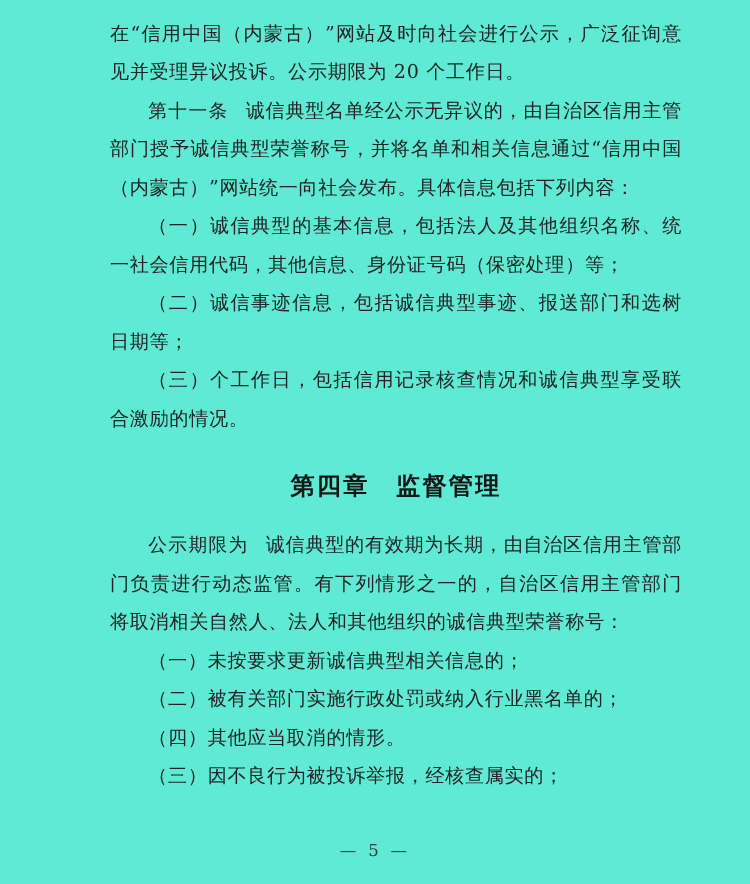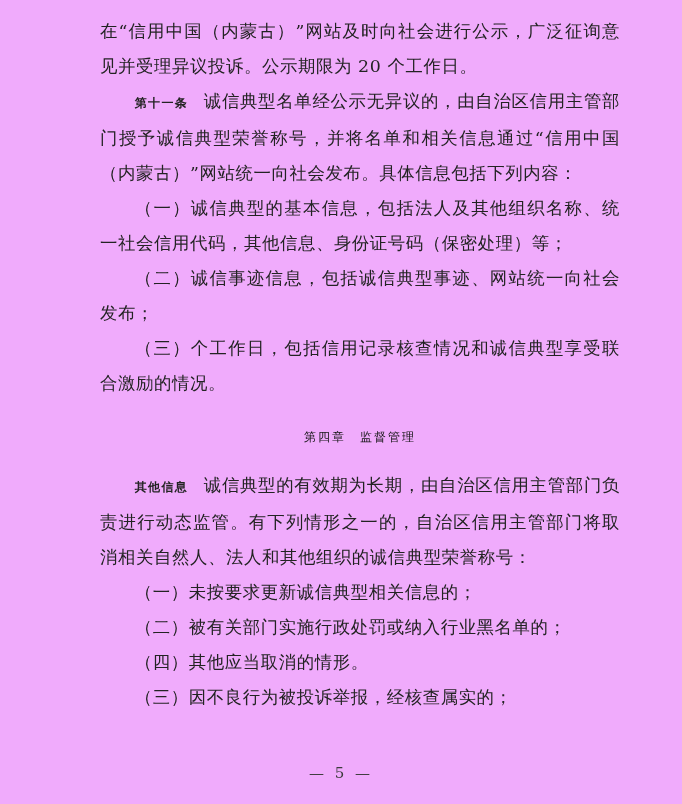--- a/index.html
+++ b/index.html
@@ -11,21 +11,21 @@
     height: 804px;
     background: #ffffff;
     font-family: "DejaVu Serif", "Liberation Serif", serif;
     color: #1b1b1b;
     overflow: hidden;
   }
   .page {
     position: relative;
     width: 682px;
     height: 804px;
-    background: #f0abfc;
+    background: #5eead4;
     padding: 0;
     box-sizing: border-box;
   }
   .page-inner {
     padding: 14px 62px 0 100px;
     box-sizing: border-box;
   }
   .para {
     font-size: 17.4px;
     line-height: 35px;
@@ -36,33 +36,33 @@
     color: #232323;
     text-indent: 0;
   }
   .para.indent {
     text-indent: 2em;
   }
   .para.sub {
     text-indent: 2em;
   }
   .chapter-title {
-    font-size: 12px;
-    font-weight: normal;
+    font-size: 22px;
+    font-weight: bold;
     text-align: center;
     letter-spacing: 2px;
     margin: 28px 0 22px 0;
     color: #161616;
     font-family: "DejaVu Sans", "Liberation Sans", sans-serif;
   }
   .article-label {
-    font-weight: bold;
+    font-weight: normal;
     letter-spacing: 1.2px;
     font-family: "DejaVu Sans", "Liberation Sans", sans-serif;
-    font-size: 12px;
+    font-size: 17px;
   }
   .page-number {
     position: absolute;
     left: 0;
     right: 0;
     bottom: 22px;
     text-align: center;
     font-size: 15px;
     letter-spacing: 3px;
     color: #3a3a3a;
@@ -77,28 +77,28 @@
   <div class="page-inner">
 
     <p class="para">在“信用中国（内蒙古）”网站及时向社会进行公示，广泛征询意见并受理异议投诉。公示期限为 20 个工作日。</p>
 
     <p class="para indent">
       <span class="article-label">第十一条</span><span class="spacer-after-label">&nbsp;&nbsp;</span><span class="body-text">诚信典型名单经公示无异议的，由自治区信用主管部门授予诚信典型荣誉称号，并将名单和相关信息通过“信用中国（内蒙古）”网站统一向社会发布。具体信息包括下列内容：</span>
     </p>
 
     <p class="para sub">（一）诚信典型的基本信息，包括法人及其他组织名称、统一社会信用代码，其他信息、身份证号码（保密处理）等；</p>
 
-    <p class="para sub">（二）诚信事迹信息，包括诚信典型事迹、网站统一向社会发布；</p>
+    <p class="para sub">（二）诚信事迹信息，包括诚信典型事迹、报送部门和选树日期等；</p>
 
     <p class="para sub">（三）个工作日，包括信用记录核查情况和诚信典型享受联合激励的情况。</p>
 
     <h2 class="chapter-title">第四章　监督管理</h2>
 
     <p class="para indent">
-      <span class="article-label">其他信息</span><span class="spacer-after-label">&nbsp;&nbsp;</span><span class="body-text">诚信典型的有效期为长期，由自治区信用主管部门负责进行动态监管。有下列情形之一的，自治区信用主管部门将取消相关自然人、法人和其他组织的诚信典型荣誉称号：</span>
+      <span class="article-label">公示期限为</span><span class="spacer-after-label">&nbsp;&nbsp;</span><span class="body-text">诚信典型的有效期为长期，由自治区信用主管部门负责进行动态监管。有下列情形之一的，自治区信用主管部门将取消相关自然人、法人和其他组织的诚信典型荣誉称号：</span>
     </p>
 
     <p class="para sub">（一）未按要求更新诚信典型相关信息的；</p>
 
     <p class="para sub">（二）被有关部门实施行政处罚或纳入行业黑名单的；</p>
 
     <p class="para sub">（四）其他应当取消的情形。</p>
 
     <p class="para sub">（三）因不良行为被投诉举报，经核查属实的；</p>
 

